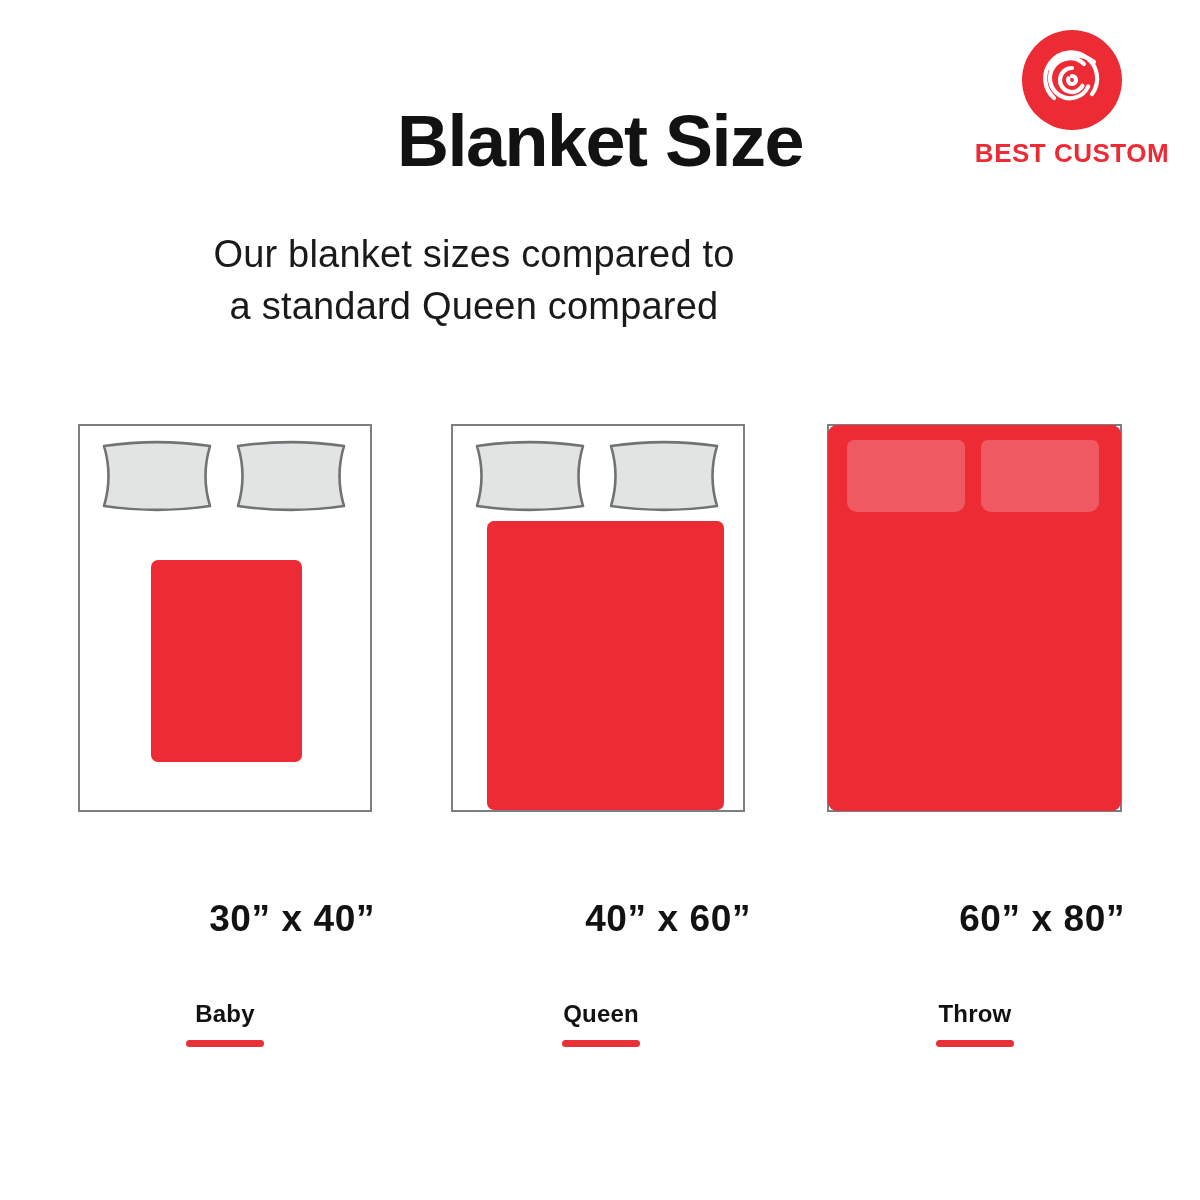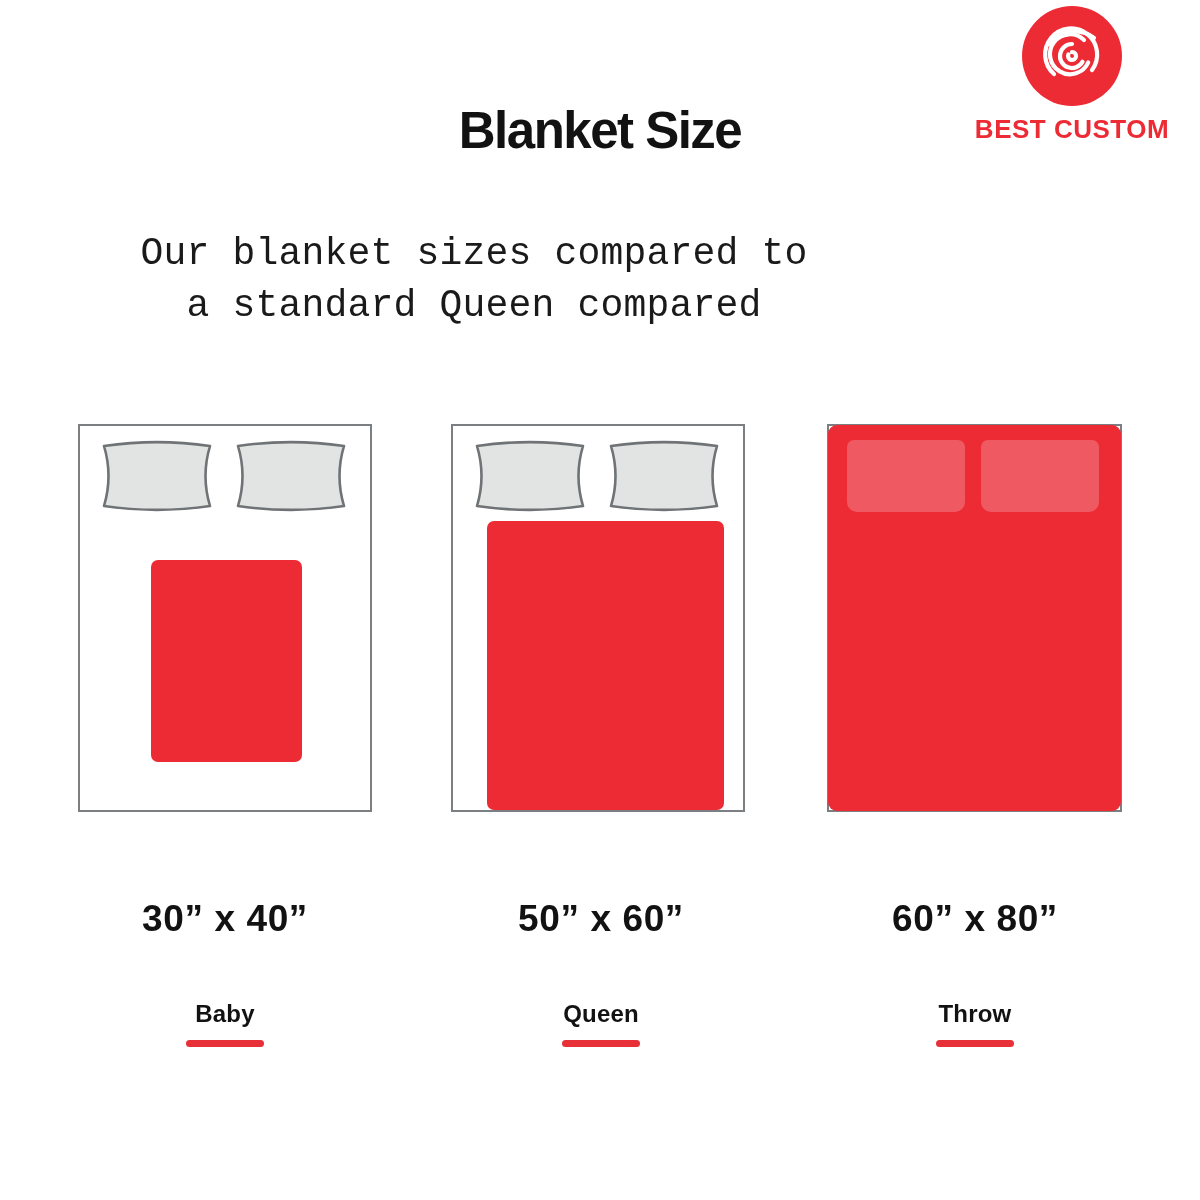--- a/index.html
+++ b/index.html
@@ -16,21 +16,21 @@
     position: relative;
     width: 1200px;
     height: 1200px;
     background: #ffffff;
     overflow: hidden;
   }
 
   
   #brand {
     position: absolute;
-    top: 4px;
+    top: 28px;
     right: 28px;
     width: 200px;
     text-align: center;
   }
   #brand-mark {
     width: 104px;
     height: 104px;
     margin: 0 auto;
     display: block;
   }
@@ -44,38 +44,37 @@
     white-space: nowrap;
   }
 
   
   #title {
     position: absolute;
     top: 104px;
     left: 0;
     width: 1200px;
     text-align: center;
-    font-size: 51px;
+    font-size: 72px;
     line-height: 1.05;
     font-weight: bold;
     letter-spacing: -1.5px;
     color: #121212;
   }
   #subtitle {
     position: absolute;
     top: 228px;
     left: 0;
     width: 948px;
     text-align: center;
     font-size: 38px;
     line-height: 1.38;
     font-weight: 300;
     letter-spacing: 0.2px;
     color: #1a1a1a;
-    font-family: Liberation Mono, monospace;
   }
   #subtitle .line { display: block; }
 
   
   #beds {
     position: absolute;
     top: 424px;
     left: 0;
     width: 1200px;
     height: 392px;
@@ -159,20 +158,21 @@
   }
   .caption.c1 { left: 75px; }
   .caption.c2 { left: 451px; }
   .caption.c3 { left: 825px; }
   .caption .dims {
     font-size: 37px;
     font-weight: bold;
     letter-spacing: 0.6px;
     color: #121212;
     white-space: nowrap;
+    text-align: right;
   }
   .caption .name {
     margin-top: 60px;
     font-size: 24px;
     font-weight: bold;
     letter-spacing: 0.2px;
     color: #121212;
   }
   .caption .rule {
     margin: 12px auto 0;
@@ -246,21 +246,21 @@
     </div>
   </div>
 
   <div id="captions">
     <div class="caption c1">
       <div class="dims">30” x 40”</div>
       <div class="name">Baby</div>
       <div class="rule"></div>
     </div>
     <div class="caption c2">
-      <div class="dims">50” x 60”</div>
+      <div class="dims">40” x 60”</div>
       <div class="name">Queen</div>
       <div class="rule"></div>
     </div>
     <div class="caption c3">
       <div class="dims">60” x 80”</div>
       <div class="name">Throw</div>
       <div class="rule"></div>
     </div>
   </div>
 

